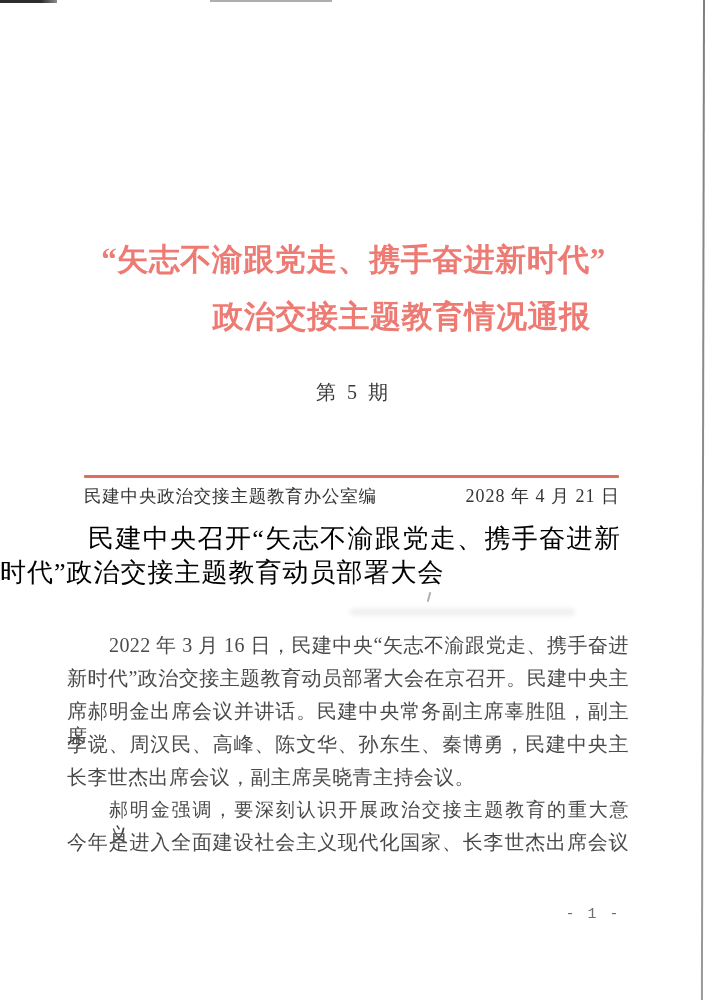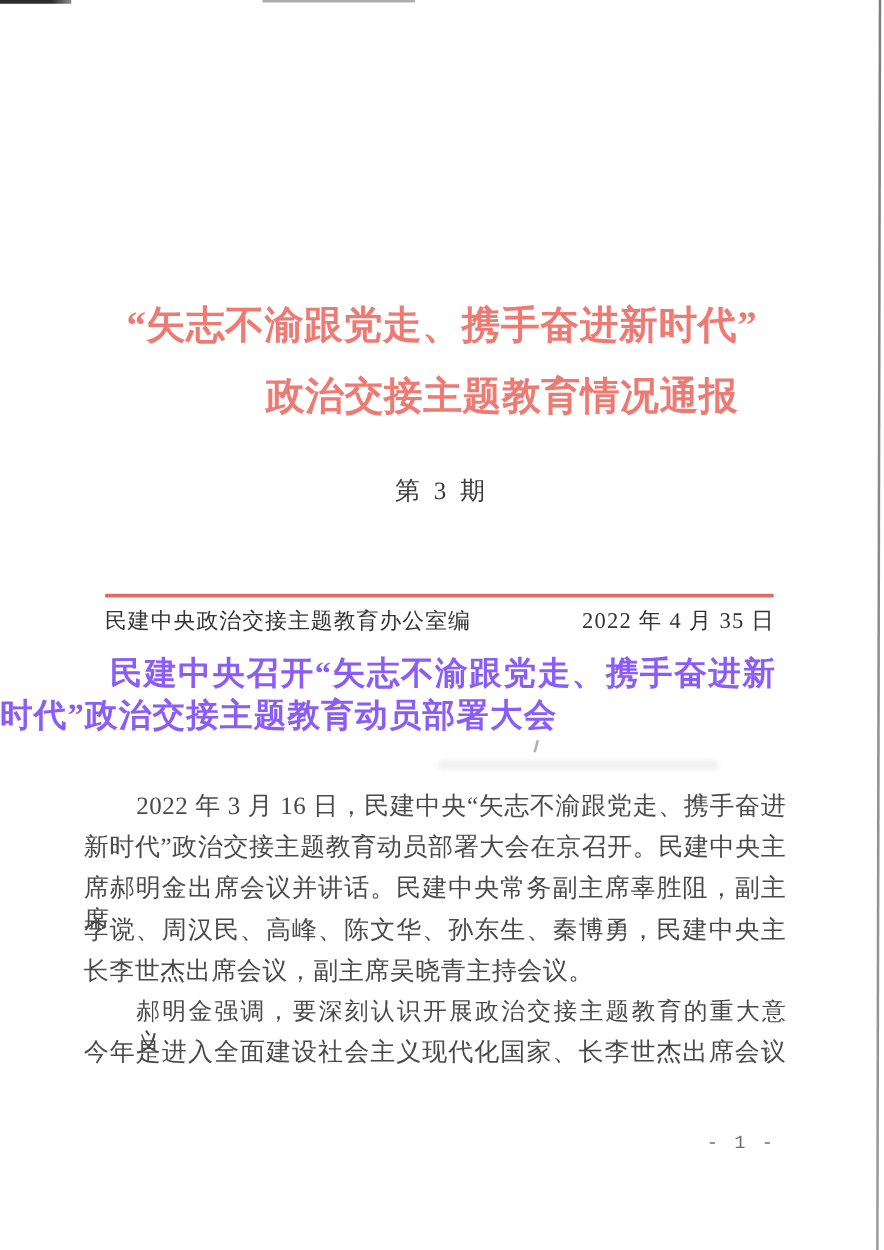--- a/index.html
+++ b/index.html
@@ -74,22 +74,22 @@
   .issue-date   { font-size: 18px;  letter-spacing: 1px; }
   .red-rule {
     position: absolute; top: 475px; left: 84px;
     width: 535px; height: 3px;
     background: #e16b63;
     border-radius: 1px;
   }
   
   .heading {
     position: absolute;
-    font-size: 26px; font-weight: bold;
-    color: #8b5cf6;
+    font-size: 26px; font-weight: normal;
+    color: #000000;
     white-space: nowrap;
   }
   .heading-l1 {
     top: 521px; left: 88px; width: 532px;
     white-space: normal;
     text-align: justify;
     text-align-last: justify;
   }
   .heading-l2 {
     top: 555px; left: 0; width: 707px;
@@ -128,25 +128,25 @@
 <div class="page">
 
   <div class="mark-tl"></div>
   <div class="mark-tc"></div>
   <div class="edge-r"></div>
   <div class="speck"></div>
   <div class="smudge"></div>
 
   <div class="title-line title-l1">“矢志不渝跟党走、携手奋进新时代”</div>
   <div class="title-line title-l2">政治交接主题教育情况通报</div>
-  <div class="issue">第 3 期</div>
+  <div class="issue">第 5 期</div>
 
   <div class="editor-row">
     <span class="editor-credit">民建中央政治交接主题教育办公室编</span>
-    <span class="issue-date">2022 年 4 月 35 日</span>
+    <span class="issue-date">2028 年 4 月 21 日</span>
   </div>
   <div class="red-rule"></div>
 
   <div class="heading heading-l1">民建中央召开“矢志不渝跟党走、携手奋进新</div>
   <div class="heading heading-l2">时代”政治交接主题教育动员部署大会</div>
 
   <div class="body-line l0 indent stretch">2022 年 3 月 16 日，民建中央“矢志不渝跟党走、携手奋进</div>
   <div class="body-line l2 stretch">席郝明金出席会议并讲话。民建中央常务副主席辜胜阻，副主席</div>
   <div class="body-line l1 stretch">新时代”政治交接主题教育动员部署大会在京召开。民建中央主</div>
   <div class="body-line l3 stretch">李谠、周汉民、高峰、陈文华、孙东生、秦博勇，民建中央主</div>

